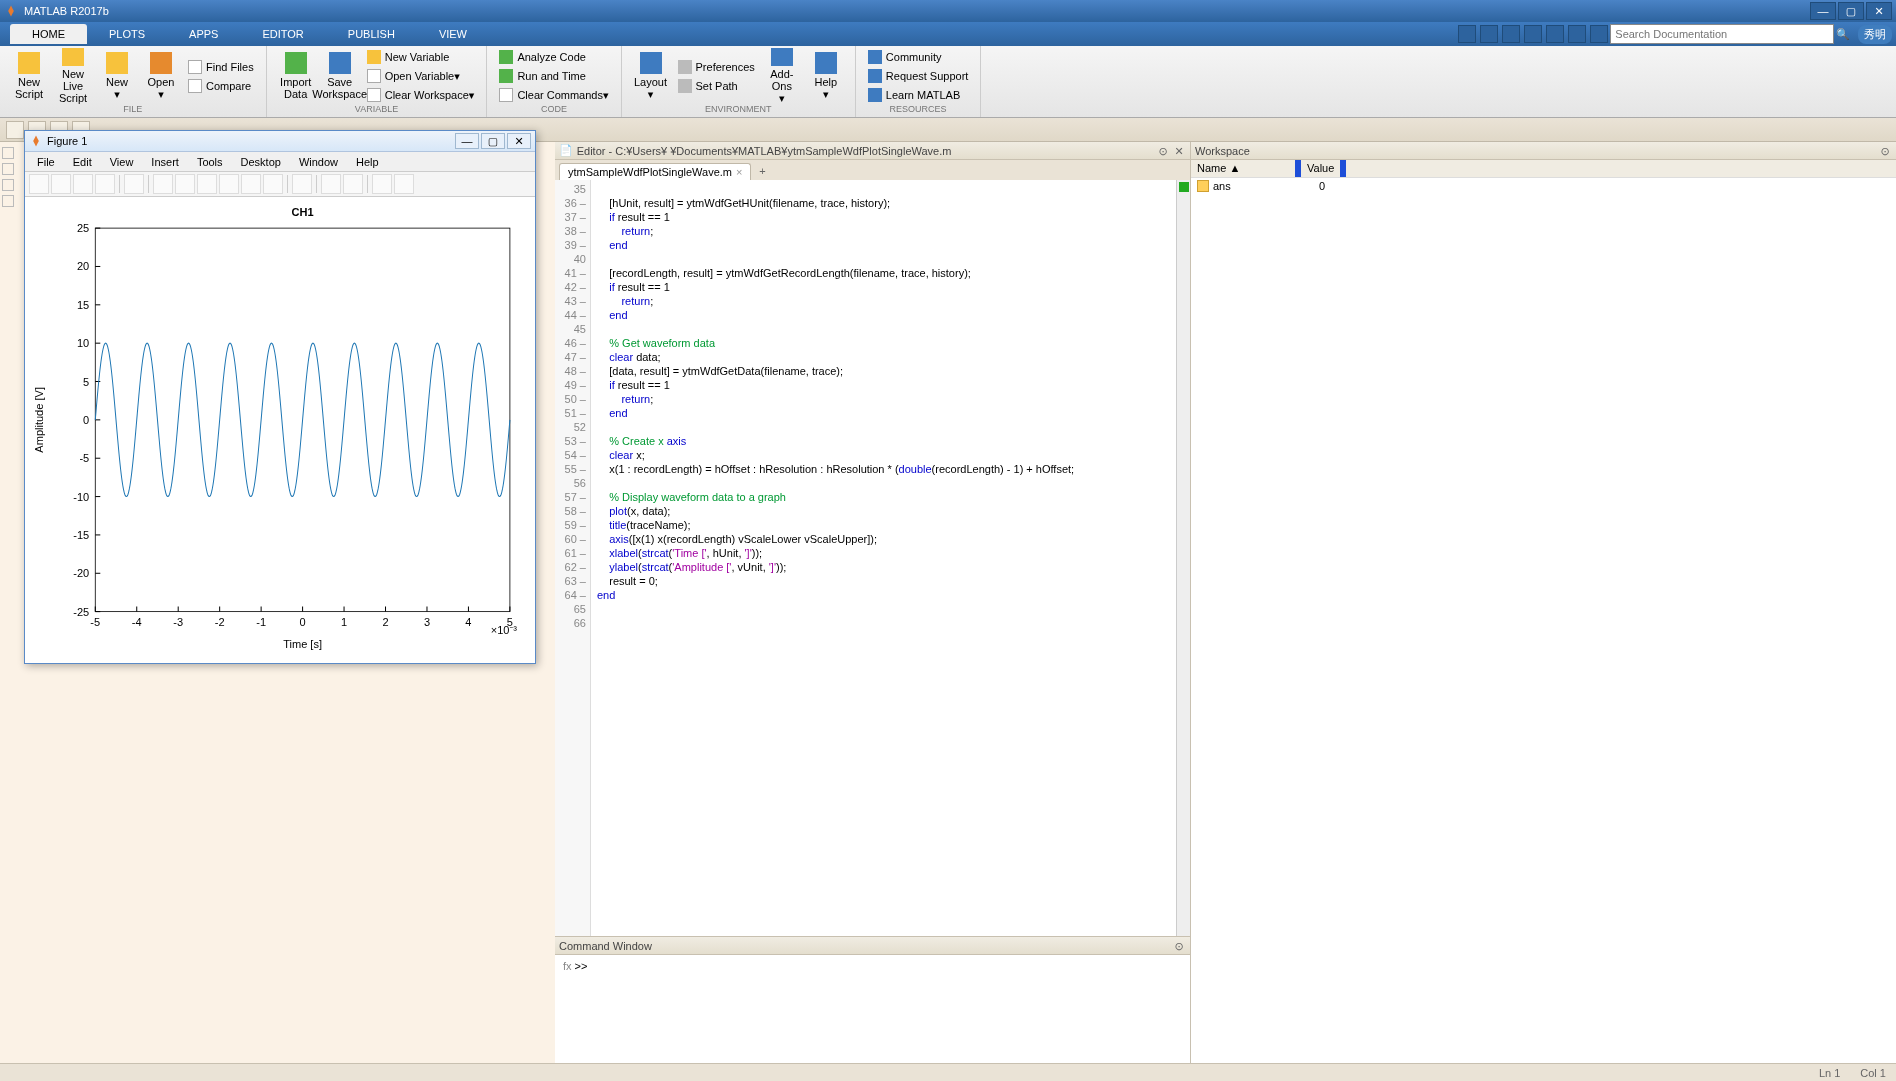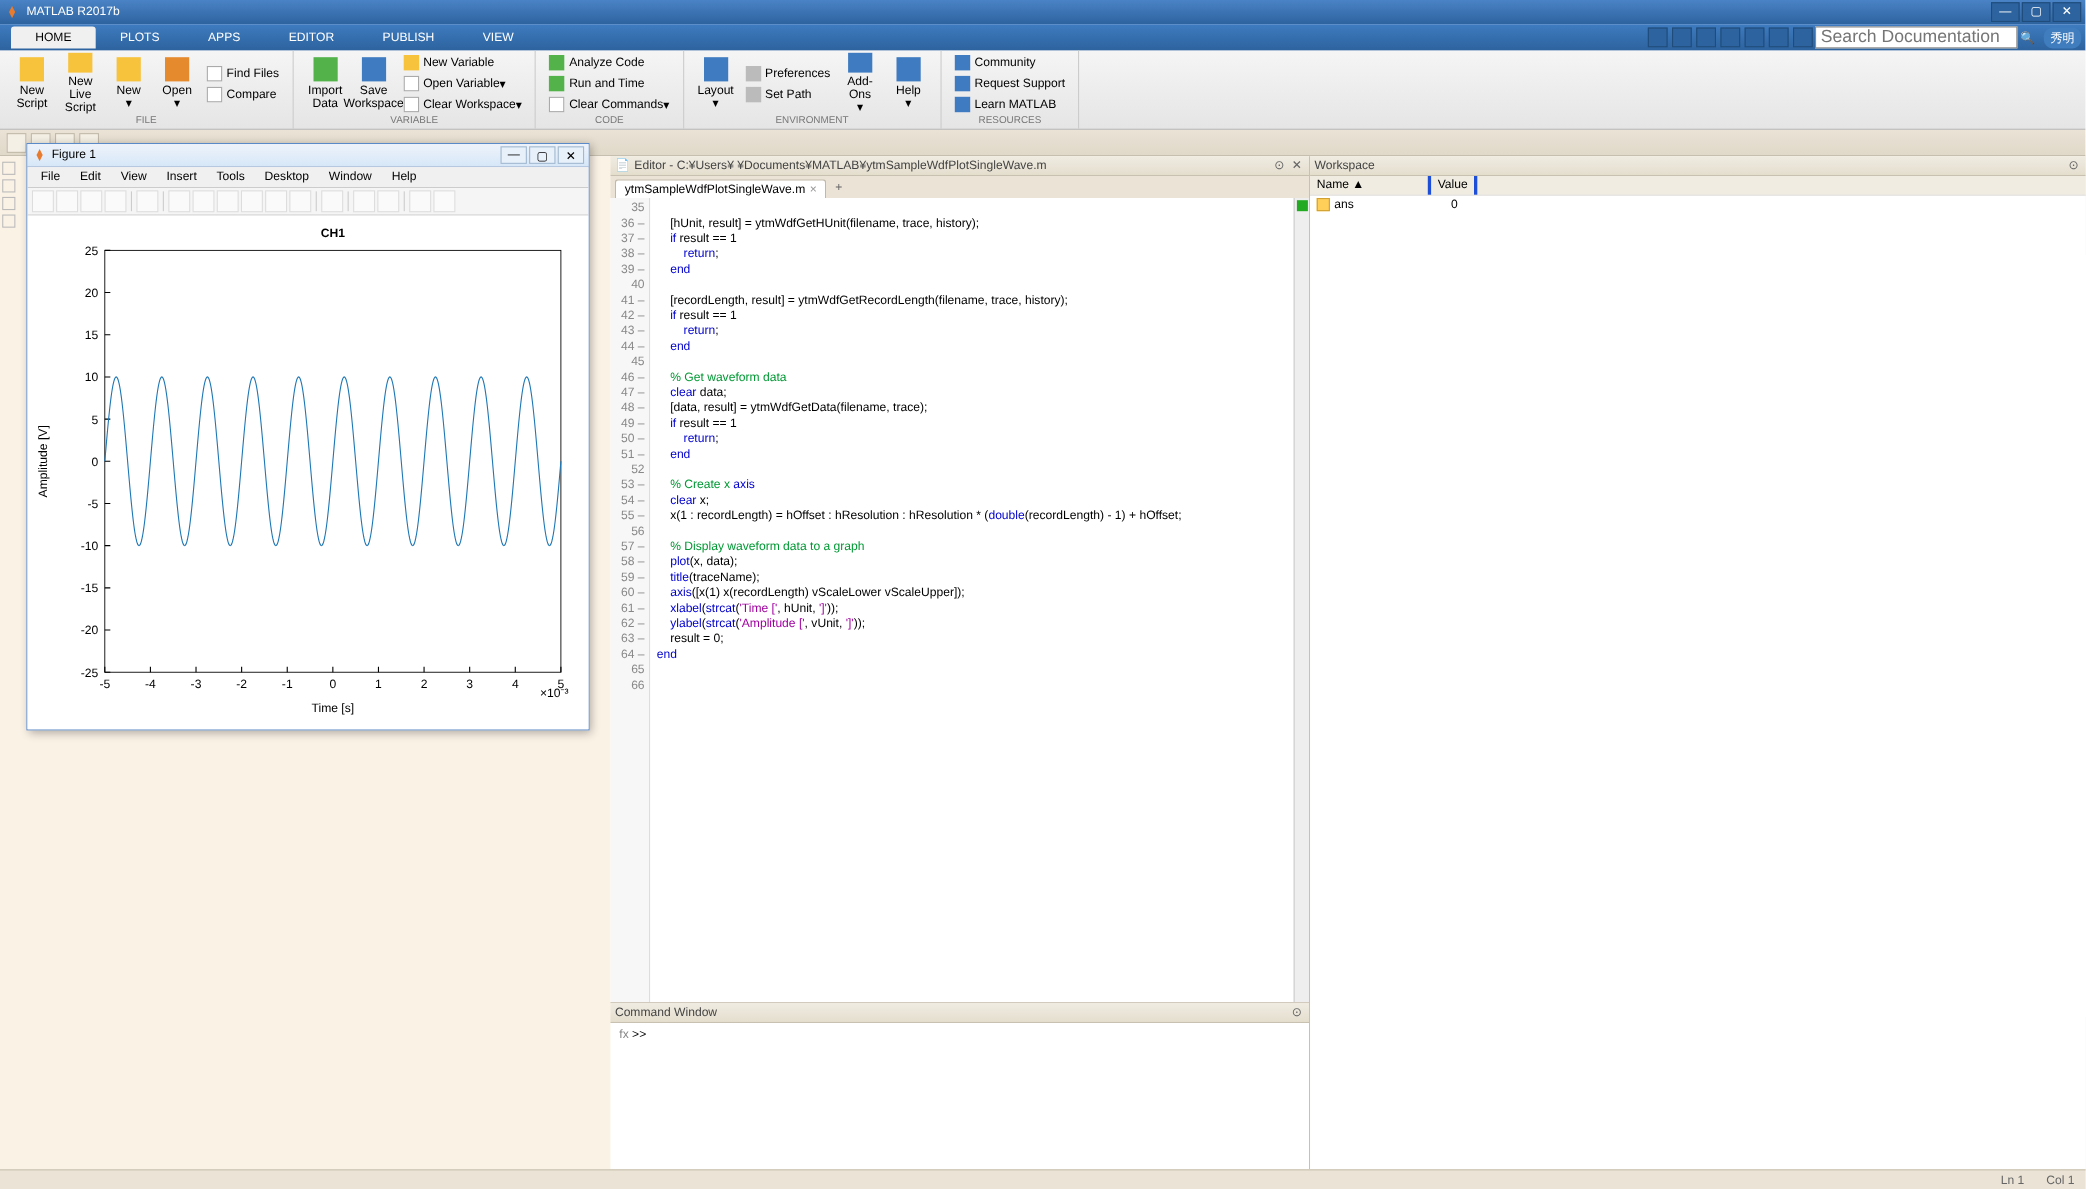--- a/index.html
+++ b/index.html
@@ -9,21 +9,21 @@
 .titlebar{height:22px;background:linear-gradient(#4a83c6,#2d639e);display:flex;align-items:center;padding:0 4px;color:#fff}
 .titlebar .logo{width:14px;height:14px;margin-right:6px}
 .titlebar .spacer{flex:1}
 .titlebar button{width:26px;height:18px;margin-left:2px;background:#2d639e;border:1px solid #1f4c7a;color:#fff;line-height:14px}
 
 .ribtabs{height:24px;background:linear-gradient(#3e7bc0,#2d639e);display:flex;align-items:center;padding-left:10px}
 .ribtabs .tab{padding:4px 22px;color:#fff;font-size:11px;border-top-left-radius:3px;border-top-right-radius:3px;cursor:pointer}
 .ribtabs .tab.active{background:#f0f0f0;color:#000}
 .ribtabs .rightbox{margin-left:auto;display:flex;align-items:center;padding:2px 4px}
 .ribtabs .rightbox .qi{width:18px;height:18px;margin:0 2px;background:#2d639e;border:1px solid #1f4c7a}
-.searchdoc{width:184px;height:20px;border:1px solid #888;padding:0 4px;font-size:16px;background:#fff}
+.searchdoc{width:224px;height:20px;border:1px solid #888;padding:0 4px;font-size:11px;background:#fff}
 .userpill{background:#3f7dbe;color:#fff;padding:2px 6px;border-radius:8px;margin-left:6px}
 
 .ribbon{height:72px;background:linear-gradient(#f5f5f5,#e5e5e5);border-bottom:1px solid #aaa;display:flex}
 .ribgroup{border-right:1px solid #ccc;padding:2px 8px;display:flex;flex-direction:column}
 .ribgroup .row{display:flex;gap:2px;flex:1;align-items:center}
 .bigbtn{display:flex;flex-direction:column;align-items:center;justify-content:center;width:42px;height:56px;cursor:pointer;text-align:center;line-height:12px}
 .bigbtn .ic{width:22px;height:22px;margin-bottom:2px}
 .smbtn{display:flex;align-items:center;height:18px;padding:0 4px;cursor:pointer;white-space:nowrap}
 .smbtn .ic{width:14px;height:14px;margin-right:4px;display:inline-block}
 .ribgroup .lab{text-align:center;color:#777;font-size:9px;height:12px}
@@ -59,25 +59,25 @@
 .edtabs .add{width:18px;height:18px;display:flex;align-items:center;justify-content:center;margin-left:2px;cursor:pointer;color:#666}
 .codearea{flex:1;background:#fff;display:flex;overflow:hidden;position:relative}
 .gutter{width:36px;background:#f7f7f7;border-right:1px solid #ddd;text-align:right;padding:2px 4px;color:#888;font-family:Consolas,monospace;font-size:12px;line-height:14px}
 .gutter div{white-space:nowrap}
 .code{flex:1;padding:2px 6px;font-family:Consolas,monospace;font-size:12px;line-height:14px;white-space:pre;color:#000}
 .code .kw{color:#0000cc}
 .code .cm{color:#009933}
 .code .st{color:#a000a0}
 .codestrip{width:14px;background:#eee;border-left:1px solid #ccc}
 .codestrip .ok{width:10px;height:10px;background:#2a2;margin:2px auto}
-.cmdwin{height:152px;display:flex;flex-direction:column;border-top:1px solid #c8c0b0}
+.cmdwin{height:127px;display:flex;flex-direction:column;border-top:1px solid #c8c0b0}
 .cmdbody{flex:1;background:#fff;padding:4px 8px;font-family:Consolas,monospace;font-size:12px;line-height:15px}
 .wsbody{flex:1;background:#fff}
 .wshdr{height:18px;background:#f0ece2;border-bottom:1px solid #ddd;display:flex}
-.wshdr div{padding:2px 6px;border-right:3px solid #1d4ed8}
+.wshdr div{padding:2px 6px;border-right:6px solid #1d4ed8}
 .wsrow{display:flex;padding:2px 6px}
 .wsrow .vn{width:122px;display:flex;align-items:flex-start;gap:4px}
 .wsrow .vico{width:12px;height:12px;background:#ffcf5a;border:1px solid #d0a030}
 
 .status{position:absolute;left:0;right:0;bottom:0;height:18px;background:#eae3d6;border-top:1px solid #c8c0b0;display:flex;align-items:center;padding:0 10px;color:#666}
 .status .spacer{flex:1}
 
 .ic-ylw{background:#f7c23c}.ic-grn{background:#53b24a}.ic-blu{background:#3e7bc0}.ic-org{background:#e68a2e}.ic-gry{background:#bbb}.ic-wht{background:#fff;border:1px solid #aaa}
 </style>
 </head>

